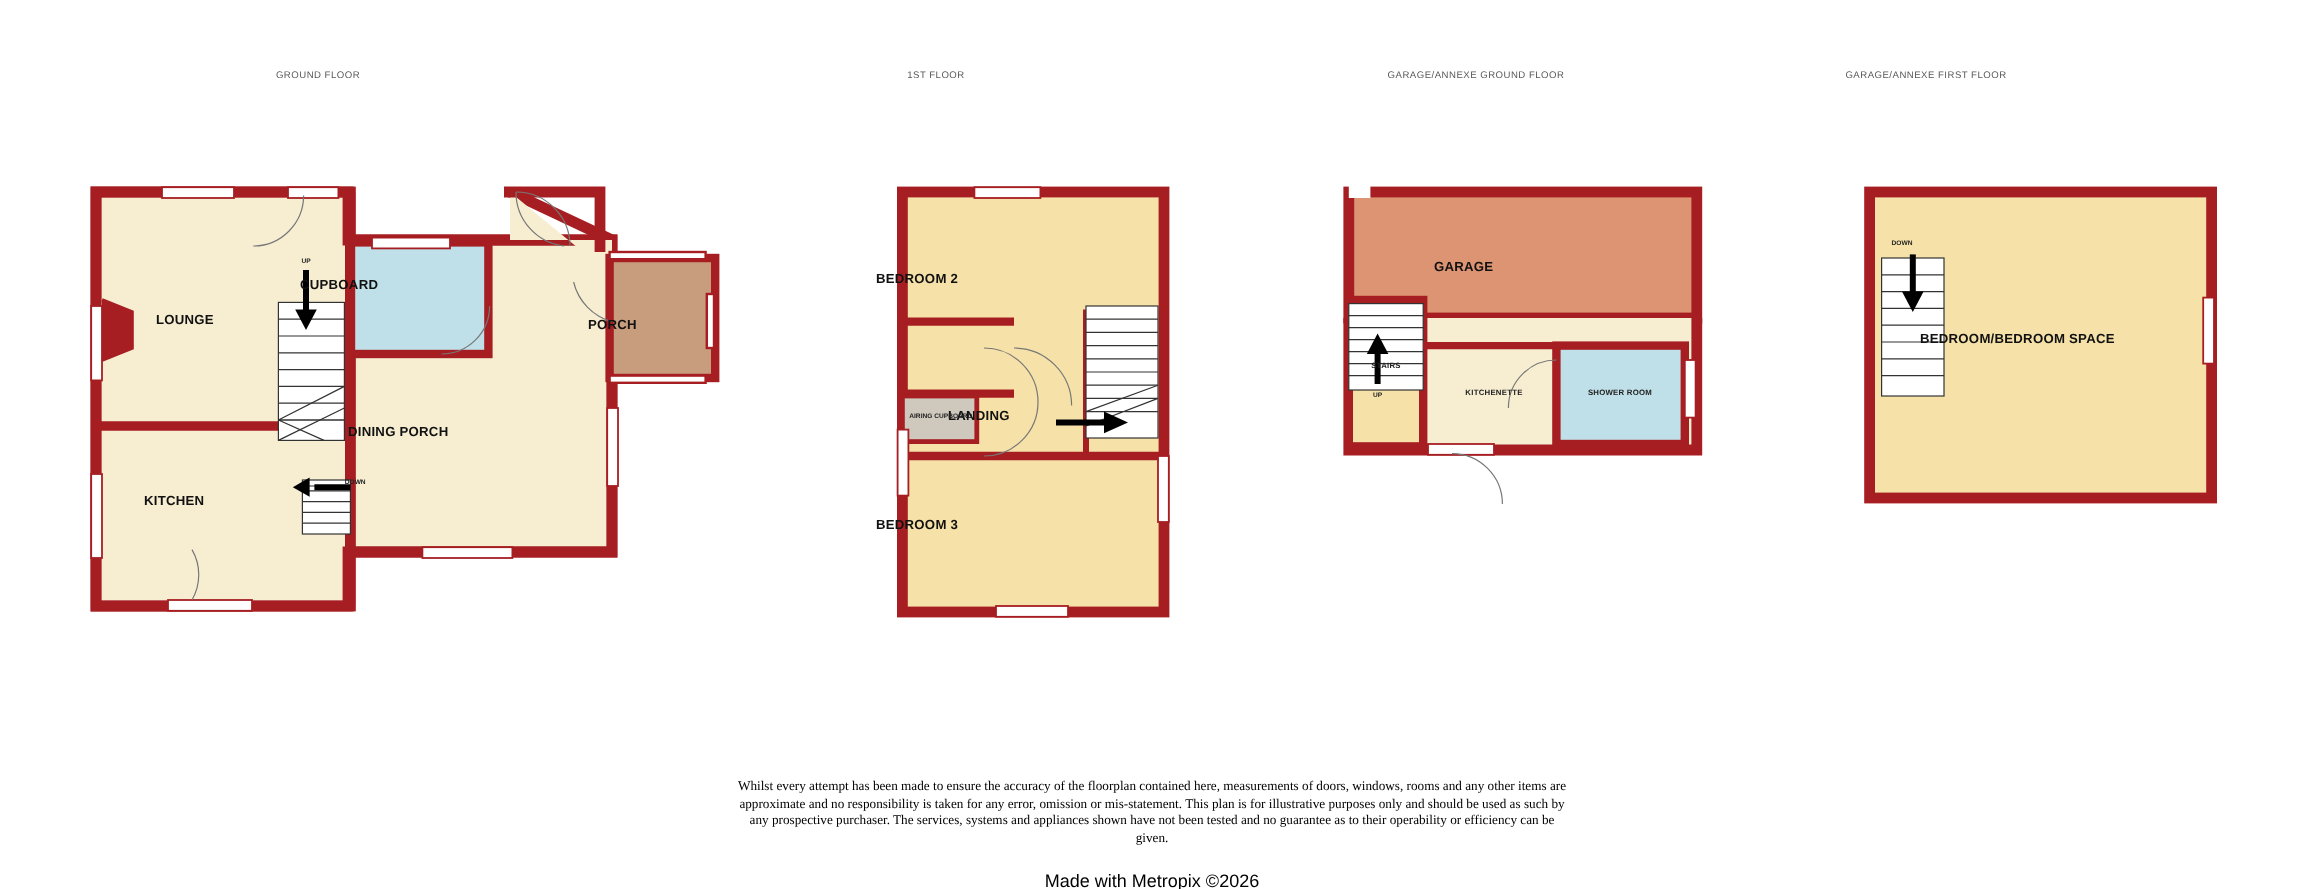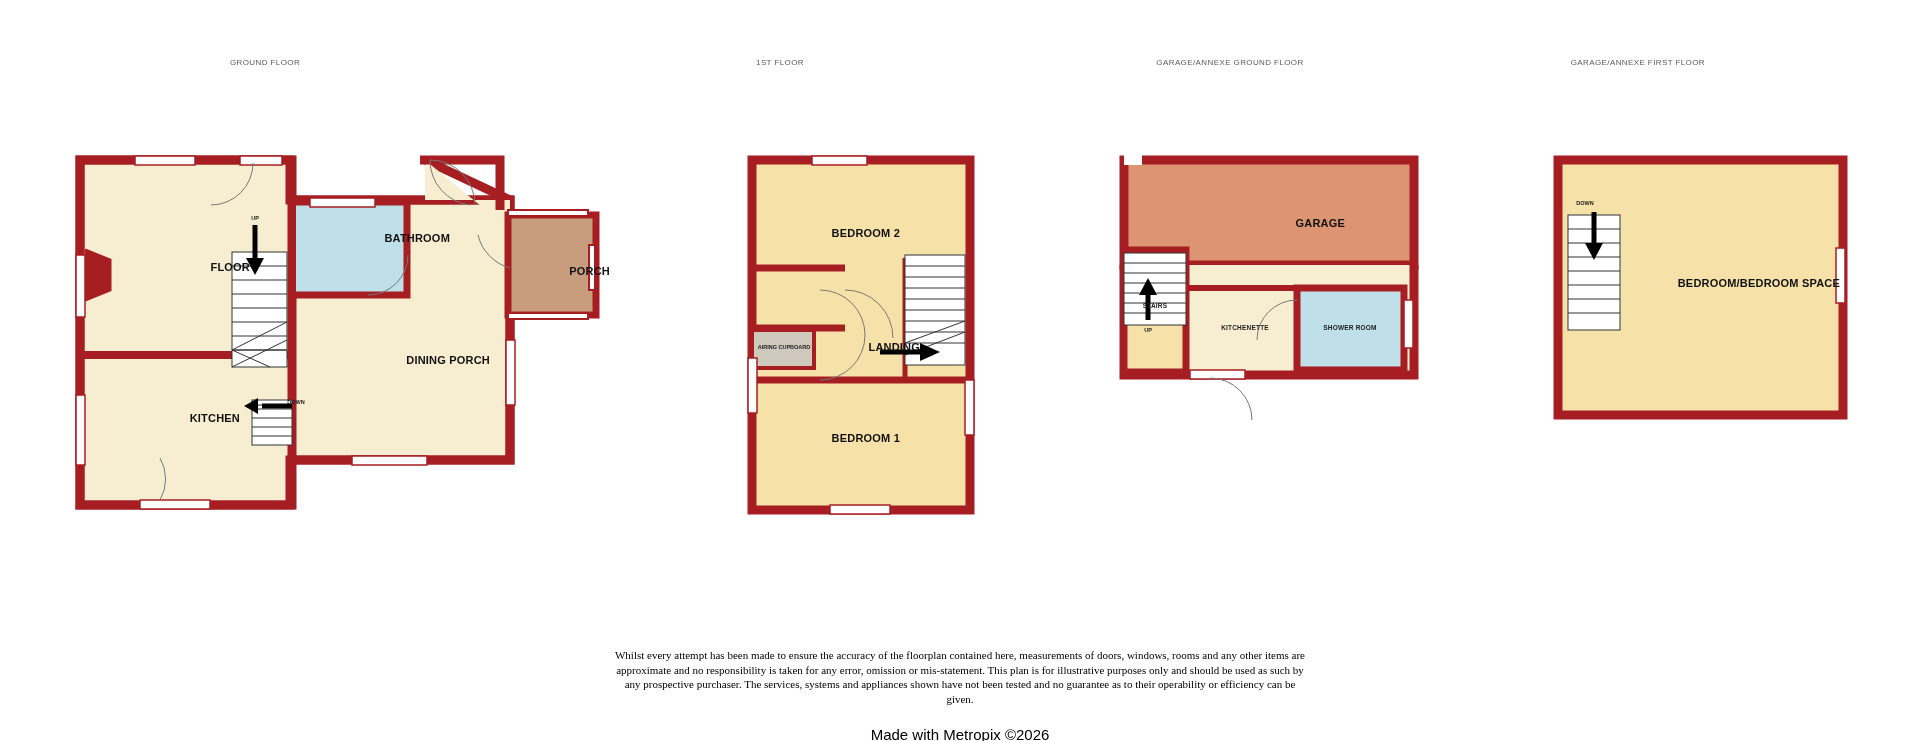--- a/index.html
+++ b/index.html
@@ -27,21 +27,21 @@
     color: #5a5a5a;
     text-align: center;
     text-transform: uppercase;
     line-height: 11px;
   }
   .room-label {
     position: absolute;
     font-size: 11px;
     font-weight: bold;
     color: #111111;
-    text-align: right;
+    text-align: left;
     white-space: nowrap;
     letter-spacing: 0.2px;
   }
   .small-label {
     position: absolute;
     font-size: 6.5px;
     font-weight: bold;
     color: #222222;
     text-align: center;
     white-space: nowrap;
@@ -246,32 +246,32 @@
       <path d="M1585 243 L1594 260 L1603 243 Z" fill="#000000"></path>
     </g>
 
     <rect x="1836" y="248" width="9" height="55" fill="#ffffff" stroke="#a71e22" stroke-width="1.5"></rect>
   </g>
 </svg>
 
 <div class="panel-title" style="left:200px; top:57px; width:130px;">GROUND FLOOR</div>
 <div class="panel-title" style="left:715px; top:57px; width:130px;">1ST FLOOR</div>
 <div class="panel-title" style="left:1150px; top:57px; width:160px;">GARAGE/ANNEXE GROUND FLOOR</div>
-<div class="panel-title" style="left:1505px; top:57px; width:200px;text-align:right;">GARAGE/ANNEXE FIRST FLOOR</div>
-
-<div class="room-label" style="left:130px; top:261px; width:120px;">FLOOR</div>
-<div class="room-label" style="left:250px; top:232px; width:200px;">BATHROOM</div>
+<div class="panel-title" style="left:1505px; top:57px; width:200px;">GARAGE/ANNEXE FIRST FLOOR</div>
+
+<div class="room-label" style="left:130px; top:261px; width:120px;">LOUNGE</div>
+<div class="room-label" style="left:250px; top:232px; width:200px;">CUPBOARD</div>
 <div class="room-label" style="left:490px; top:265px; width:120px;">PORCH</div>
 <div class="room-label" style="left:290px; top:354px; width:200px;">DINING PORCH</div>
 <div class="room-label" style="left:120px; top:412px; width:120px;">KITCHEN</div>
 <div class="tiny-label" style="left:240px; top:215px; width:30px;">UP</div>
 <div class="tiny-label" style="left:276px; top:399px; width:40px;">DOWN</div>
 
 <div class="room-label" style="left:730px; top:227px; width:170px;">BEDROOM 2</div>
-<div class="room-label" style="left:730px; top:432px; width:170px;">BEDROOM 1</div>
+<div class="room-label" style="left:730px; top:432px; width:170px;">BEDROOM 3</div>
 <div class="room-label" style="left:790px; top:341px; width:130px;">LANDING</div>
 <div class="tiny-label" style="left:744px; top:344px; width:80px;">AIRING CUPBOARD</div>
 
 <div class="room-label" style="left:1195px; top:217px; width:150px;">GARAGE</div>
 <div class="small-label" style="left:1115px; top:302px; width:80px;">STAIRS</div>
 <div class="small-label" style="left:1185px; top:324px; width:120px;">KITCHENETTE</div>
 <div class="small-label" style="left:1290px; top:324px; width:120px;">SHOWER ROOM</div>
 <div class="tiny-label" style="left:1135px; top:327px; width:26px;">UP</div>
 
 <div class="room-label" style="left:1600px; top:277px; width:240px;">BEDROOM/BEDROOM SPACE</div>

